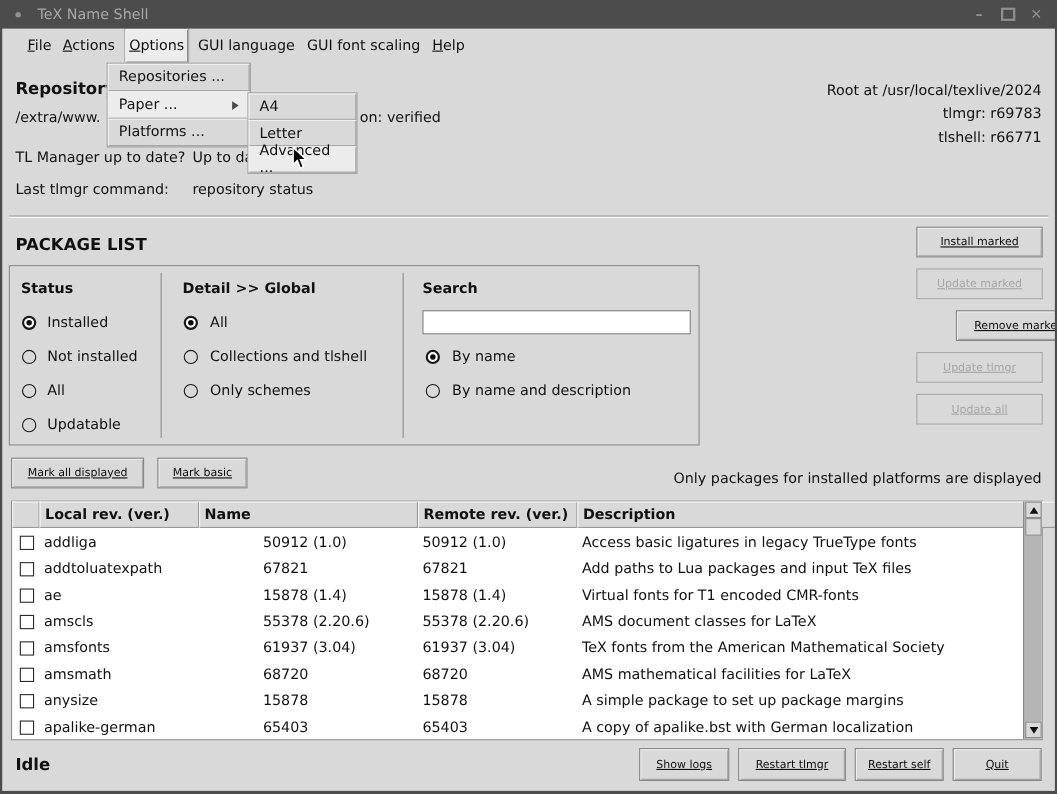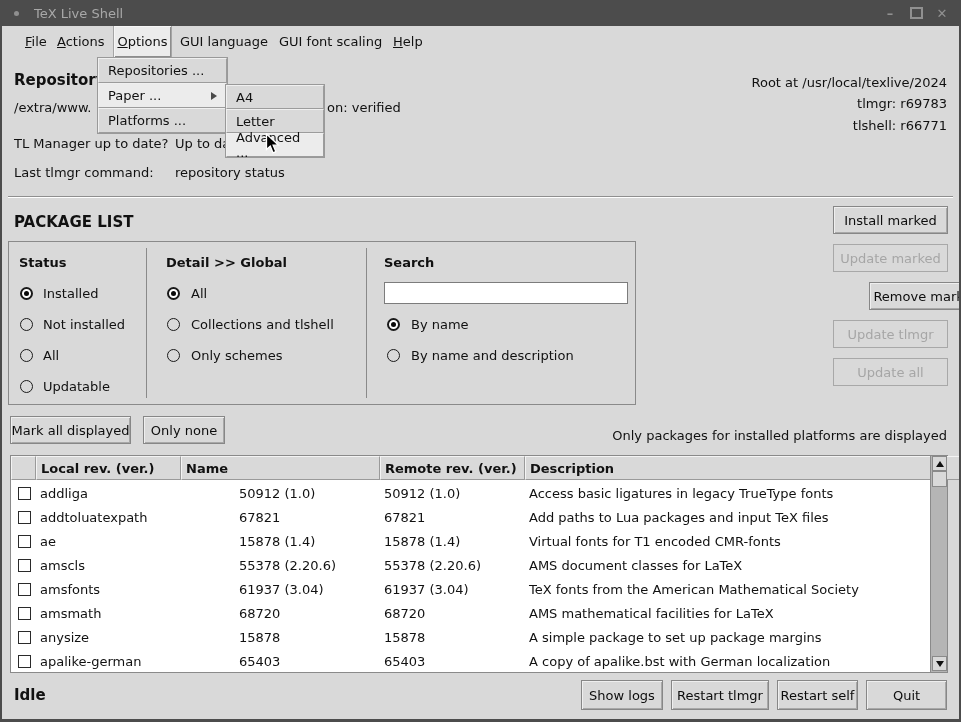--- a/index.html
+++ b/index.html
@@ -40,22 +40,22 @@
   .vsep{position:absolute;width:1px;background:#8a8a8a;top:6px;height:150px;}
   .radio{position:absolute;width:13px;height:13px;box-sizing:border-box;border:1px solid #1a1a1a;
     border-radius:50%;background:#d9d9d9;}
   .radio.sel{border-width:2px;background:#fff;}
   .radio.sel::after{content:"";position:absolute;left:2px;top:2px;right:2px;bottom:2px;
     border-radius:50%;background:#0a0a0a;}
   .sinput{position:absolute;border:1px solid #7c7c7c;background:#fff;box-sizing:border-box;
     font-family:inherit;font-size:13px;padding:0 4px;outline:none;}
   
   .btn{position:absolute;background:#d9d9d9;border:1px solid #878787;color:#0d0d0d;
-    display:flex;align-items:center;justify-content:center;font-size:13px;box-sizing:border-box;
-    box-shadow:inset 1px 1px 0 #efefef,inset -1px -1px 0 #a8a8a8;}
+    display:flex;align-items:center;justify-content:center;font-size:10px;box-sizing:border-box;
+    box-shadow:inset 1px 1px 0 #efefef,inset -1px -1px 0 #a8a8a8;text-decoration:underline;}
   .btn.disabled{color:#a6a6a6;border-color:#a8a8a8;box-shadow:none;}
   
   .table{background:#fff;border:1px solid #8a8a8a;box-sizing:border-box;}
   .thead{position:absolute;left:0;top:0;height:24px;display:flex;}
   .th{background:#d9d9d9;border:1px solid;border-color:#f4f4f4 #9a9a9a #9a9a9a #f4f4f4;
     box-sizing:border-box;display:flex;align-items:center;padding-left:4px;font-weight:bold;height:24px;}
   .trow{position:absolute;left:0;height:24px;display:flex;}
   .td{box-sizing:border-box;display:flex;align-items:center;padding-left:4px;height:24px;
     white-space:nowrap;overflow:hidden;}
   .cbx{width:13px;height:13px;box-sizing:border-box;border:1px solid #2a2a2a;background:#fff;margin-left:3px;}
@@ -74,21 +74,21 @@
 <body>
 
 <div class="window">
 
   <div class="abs edge" style="left:0;top:0;width:2px;height:722px;"></div>
   <div class="abs edge" style="right:0;top:0;width:2px;height:722px;"></div>
   <div class="abs edge" style="left:0;bottom:0;width:961px;height:3px;"></div>
 
   <div class="abs titlebar">
     <span class="tb-dot"></span>
-    <span class="tb-title">TeX Live Shell</span>
+    <span class="tb-title">TeX Name Shell</span>
     <span class="tb-btn tb-min">–</span>
     <span class="tb-btn">
         <span class="tb-maxglyph"></span>
       </span>
     <span class="tb-btn tb-close" style="margin-right:6px;">✕</span>
   </div>
 
   <div class="abs menubar">
     <div class="mitem" style="left:6px;">
         <span class="mlabel mn">File</span>
@@ -156,21 +156,21 @@
     <div class="abs" style="left:402px;top:106px;">By name and description</div>
   </div>
 
   <div class="btn" style="left:833px;top:206px;width:115px;height:28px;">Install marked</div>
   <div class="btn disabled" style="left:833px;top:244px;width:115px;height:28px;">Update marked</div>
   <div class="btn" style="left:833px;top:282px;width:115px;height:28px;margin-left:36px;">Remove marked</div>
   <div class="btn disabled" style="left:833px;top:320px;width:115px;height:28px;">Update tlmgr</div>
   <div class="btn disabled" style="left:833px;top:358px;width:115px;height:28px;text-align:center;">Update all</div>
 
   <div class="btn" style="left:10px;top:416px;width:121px;height:28px;">Mark all displayed</div>
-  <div class="btn" style="left:143px;top:416px;width:82px;height:28px;">Only none</div>
+  <div class="btn" style="left:143px;top:416px;width:82px;height:28px;">Mark basic</div>
   <div class="abs" style="right:14px;top:428px;">Only packages for installed platforms are displayed</div>
 
   <div class="abs table" style="left:10px;top:455px;width:938px;height:218px;">
     <div class="thead">
       <div class="th" style="width:25px;"></div>
       <div class="th" style="width:145px;">Local rev. (ver.)</div>
       <div class="th" style="width:199px;">Name</div>
       <div class="th" style="width:145px;">Remote rev. (ver.)</div>
       <div class="th" style="width:460px;">Description</div>
     </div>

